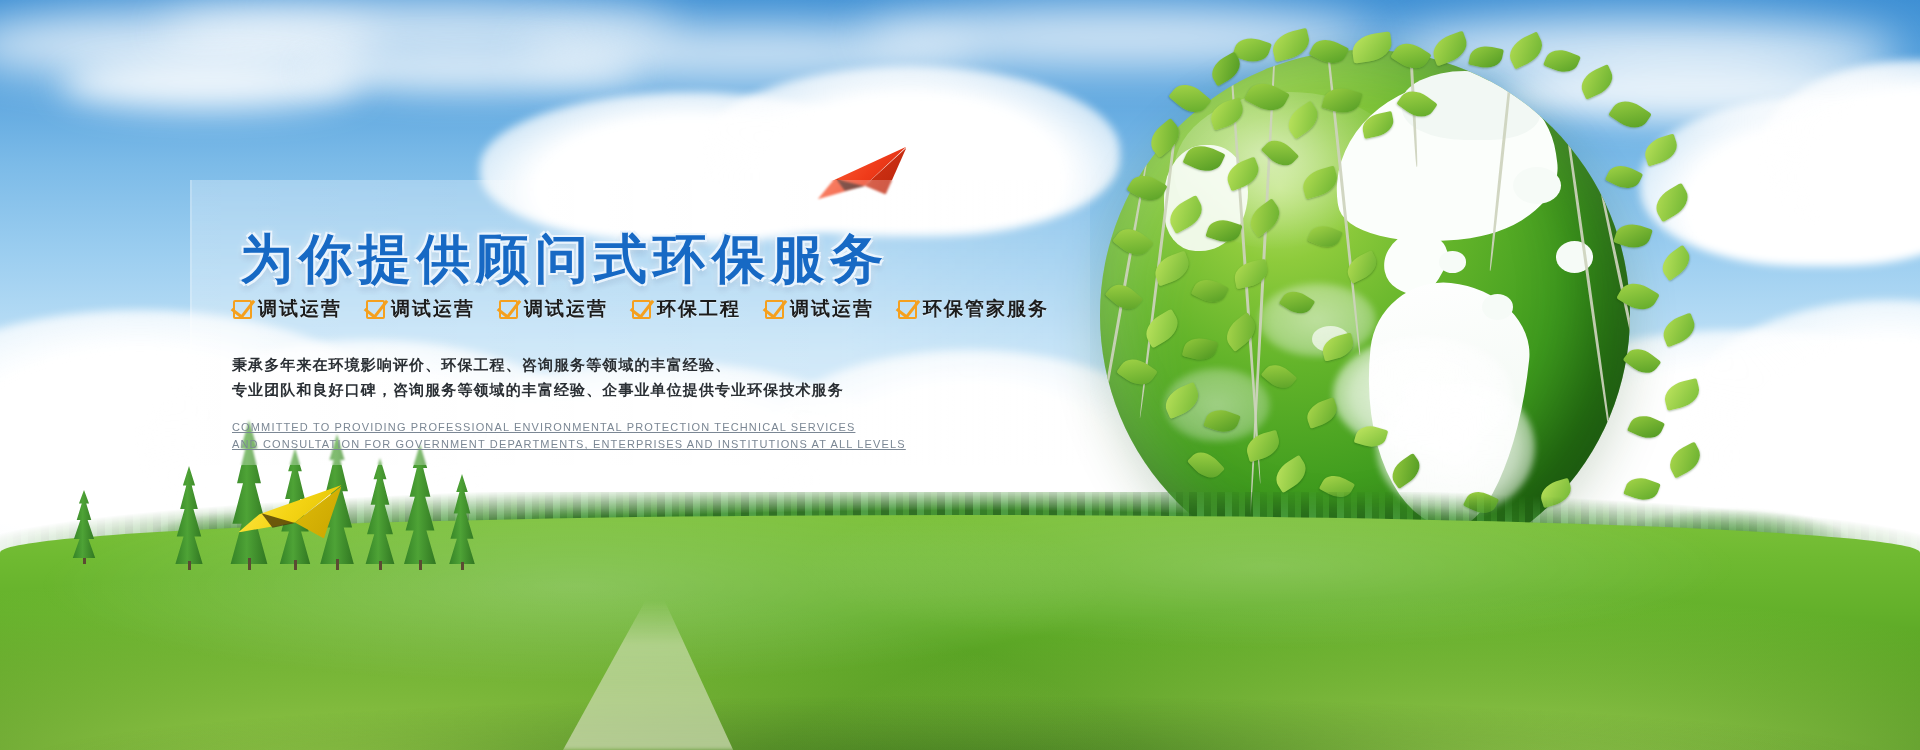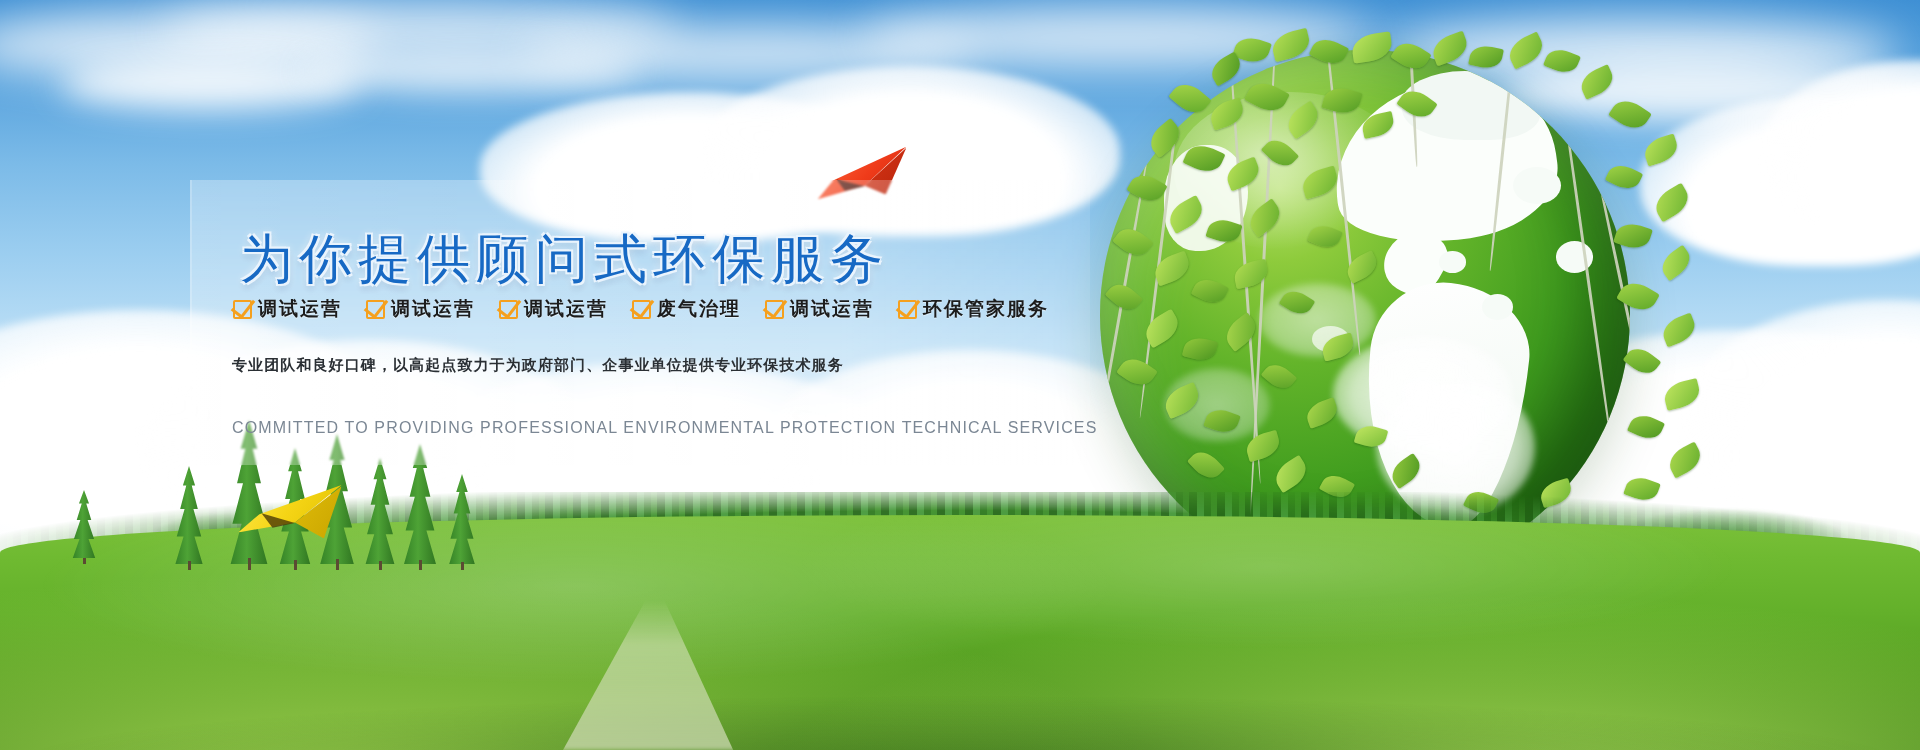--- a/index.html
+++ b/index.html
@@ -182,21 +182,21 @@
   
   .panel {
     position:absolute; left:190px; top:180px; width:900px; height:285px;
     background:linear-gradient(to right, rgba(255,255,255,.30) 0%, rgba(255,255,255,.26) 72%, rgba(255,255,255,.10) 100%);
     border-left:2px solid rgba(255,255,255,.38);
     backdrop-filter:blur(1px);
   }
 
   .headline {
     position:absolute; left:240px; top:224px;
-    font-size:53px; font-weight:400; letter-spacing:6px;
+    font-size:53px; font-weight:700; letter-spacing:6px;
     color:#1769c4;
     font-family:"DejaVu Sans","Liberation Sans",sans-serif;
     text-shadow:
       -2px -2px 0 #eaf4fd,  2px -2px 0 #eaf4fd,
       -2px  2px 0 #eaf4fd,  2px  2px 0 #eaf4fd,
        0    0   10px rgba(255,255,255,.95),
        0    4px 7px rgba(10,60,120,.30);
     white-space:nowrap;
   }
 
@@ -226,23 +226,24 @@
     position:absolute; left:232px; top:353px;
     font-size:15px; line-height:25px; color:#2a2f34; font-weight:700;
     letter-spacing:1.1px;
     font-family:"DejaVu Sans","Liberation Sans",sans-serif;
     text-shadow:0 1px 1px rgba(255,255,255,.5);
   }
   .desc div { white-space:nowrap; }
 
   .eng {
     position:absolute; left:232px; top:419px;
-    font-size:16px; line-height:17px; color:#7b8794;
+    font-size:11px; line-height:17px; color:#7b8794;
     letter-spacing:1.15px; font-weight:400;
     font-family:"Liberation Sans","DejaVu Sans",sans-serif;
+    text-decoration:underline;
   }
   .eng div { white-space:nowrap; }
 </style>
 </head>
 <body>
 
 <div id="banner">
 
   <div class="sky"></div>
 
@@ -440,33 +441,35 @@
     <div class="svc">
       <span class="cbox"></span>
       <span class="svc-label">调试运营</span>
     </div>
     <div class="svc">
       <span class="cbox"></span>
       <span class="svc-label">调试运营</span>
     </div>
     <div class="svc">
       <span class="cbox"></span>
-      <span class="svc-label">废气治理</span>
+      <span class="svc-label">环保工程</span>
     </div>
     <div class="svc">
       <span class="cbox"></span>
       <span class="svc-label">调试运营</span>
     </div>
     <div class="svc">
       <span class="cbox"></span>
       <span class="svc-label">环保管家服务</span>
     </div>
   </div>
 
   <div class="desc">
-    <div>专业团队和良好口碑，以高起点致力于为政府部门、企事业单位提供专业环保技术服务</div>
+    <div>秉承多年来在环境影响评价、环保工程、咨询服务等领域的丰富经验、</div>
+    <div>专业团队和良好口碑，咨询服务等领域的丰富经验、企事业单位提供专业环保技术服务</div>
   </div>
 
   <div class="eng">
     <div>COMMITTED TO PROVIDING PROFESSIONAL ENVIRONMENTAL PROTECTION TECHNICAL SERVICES</div>
+    <div>AND CONSULTATION FOR GOVERNMENT DEPARTMENTS, ENTERPRISES AND INSTITUTIONS AT ALL LEVELS</div>
   </div>
 
 </div>
 
 </body></html>

